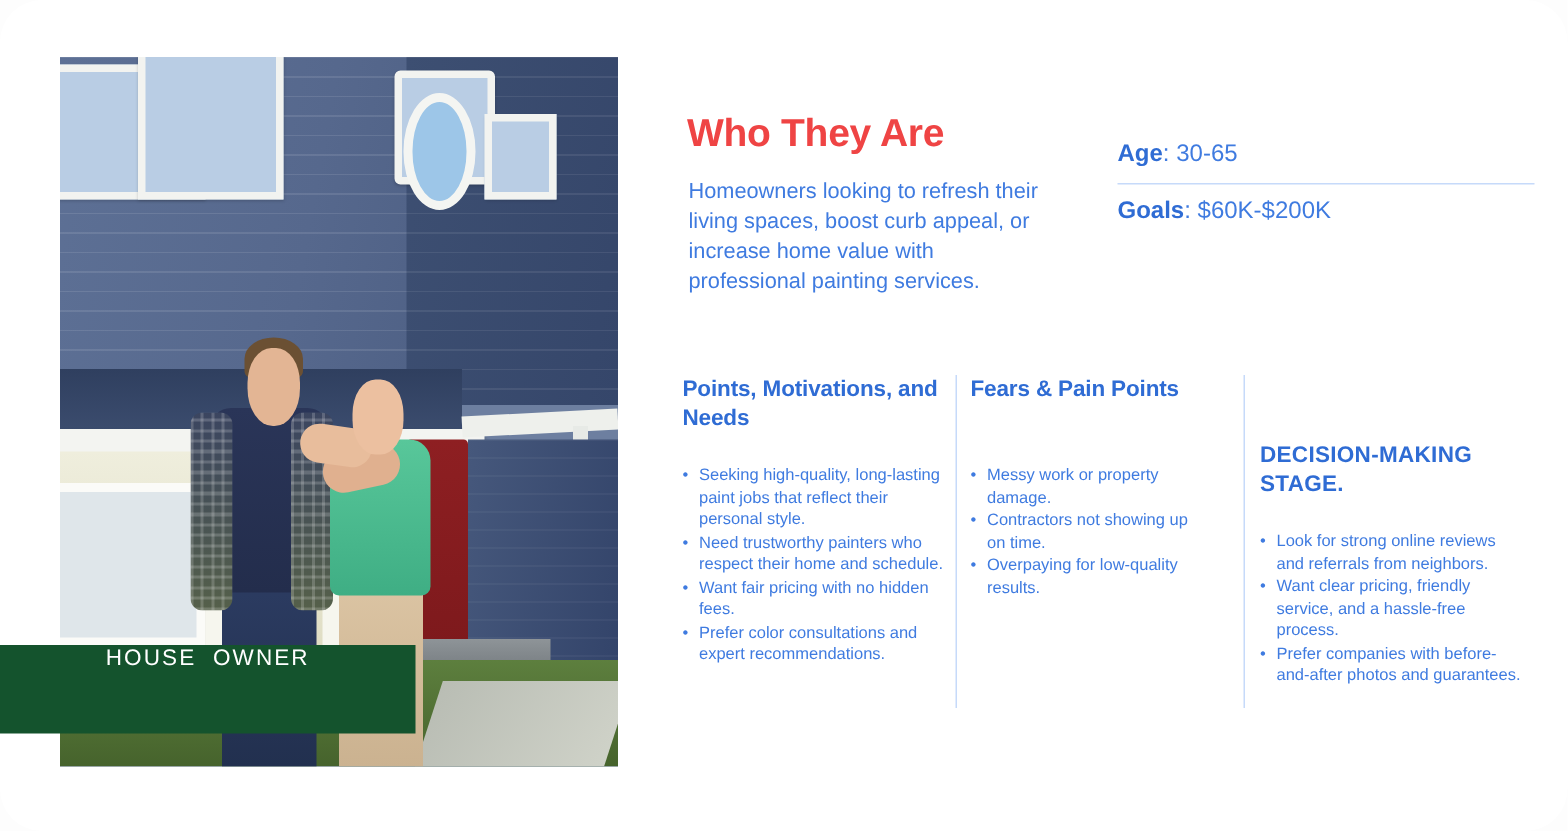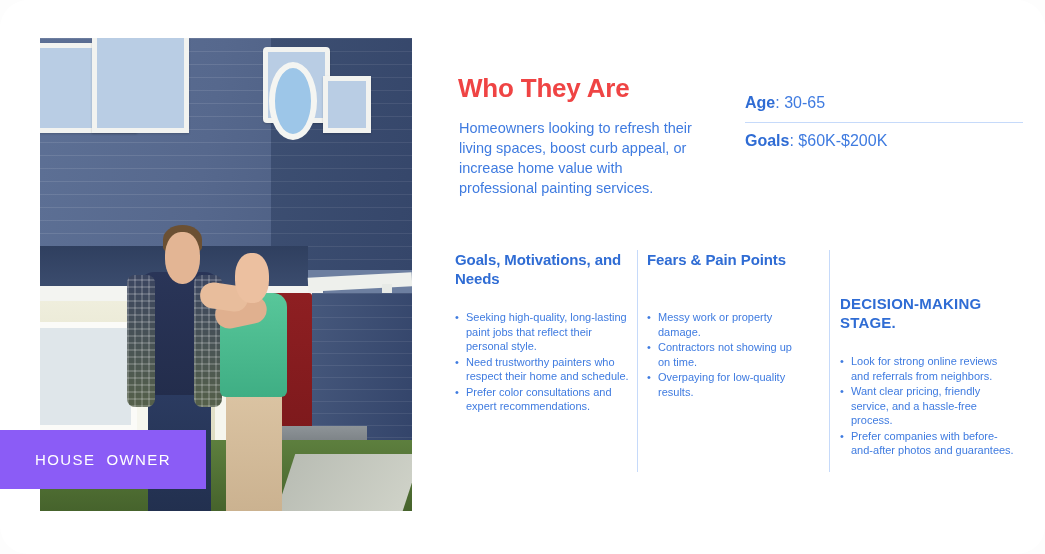--- a/index.html
+++ b/index.html
@@ -248,24 +248,23 @@
     width:13%; height:5.5%;
     background:#e8bd9c;
     border-radius:40px;
     transform: rotate(8deg);
   }
 
   
   .badge {
     position:absolute;
     left:0; top:430px;
-    width:206px; height:59px;
-    background:#8b5cf6;
+    width:277px; height:59px;
+    background:#14532d;
     display:flex;
-    align-items:center;
     justify-content:center;
   }
   .badge-text {
     color:#ffffff;
     font-size:15px;
     letter-spacing:1.4px;
     white-space:pre;
   }
 
   
@@ -417,24 +416,25 @@
     <div class="demo-row">
       <b>Goals</b><span>: $60K-$200K</span>
     </div>
   </div>
 
   <div class="cols">
     <div class="col-divider d1"></div>
     <div class="col-divider d2"></div>
 
     <div class="col c1">
-      <div class="col-title">Goals, Motivations, and Needs</div>
+      <div class="col-title">Points, Motivations, and Needs</div>
       <ul class="bullets bul-c1">
         <li>Seeking high-quality, long-lasting paint jobs that reflect their personal style.</li>
         <li>Need trustworthy painters who respect their home and schedule.</li>
+        <li>Want fair pricing with no hidden fees.</li>
         <li>Prefer color consultations and expert recommendations.</li>
       </ul>
     </div>
 
     <div class="col c2">
       <div class="col-title">Fears &amp; Pain Points</div>
       <ul class="bullets bul-c2">
         <li>Messy work or property damage.</li>
         <li>Contractors not showing up on time.</li>
         <li>Overpaying for low-quality results.</li>

